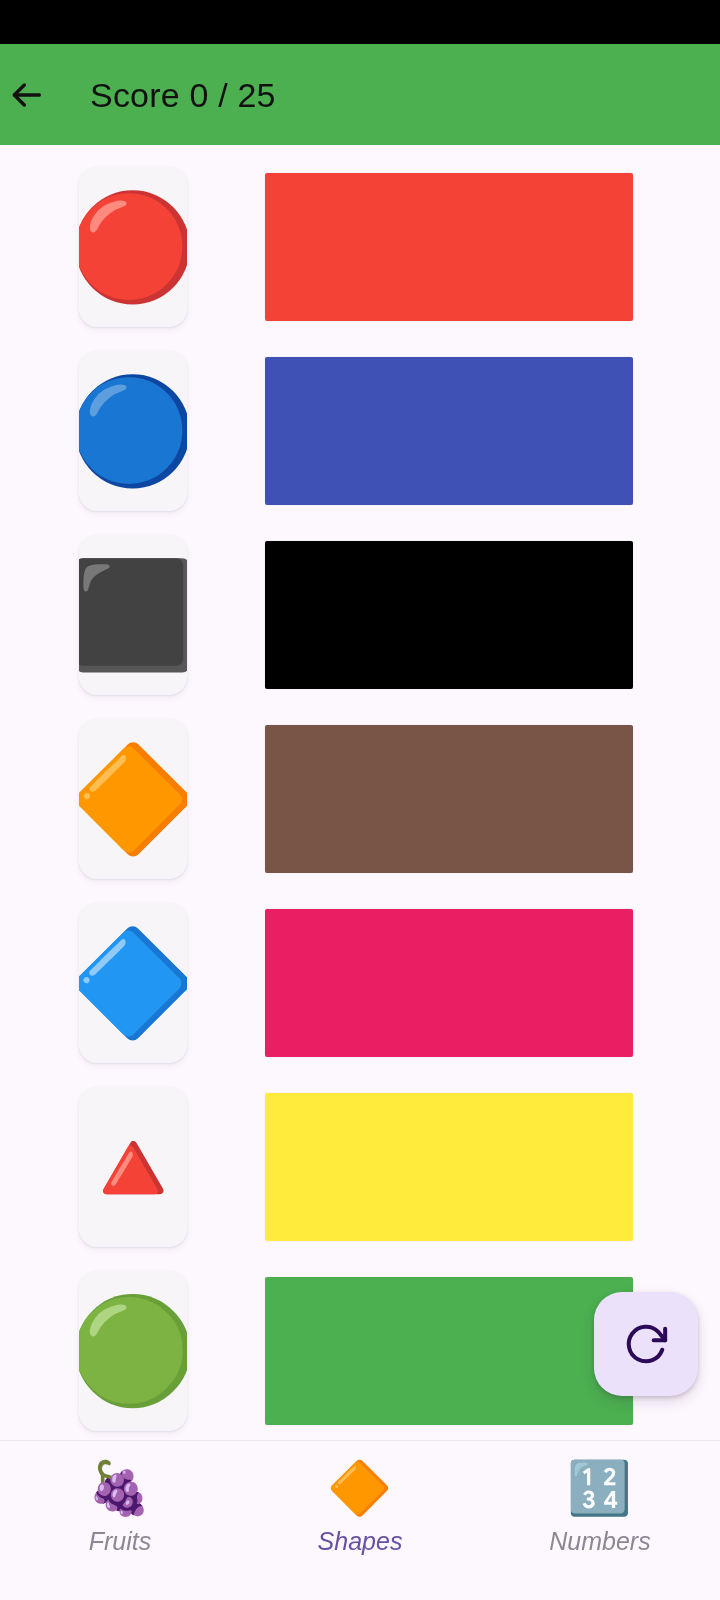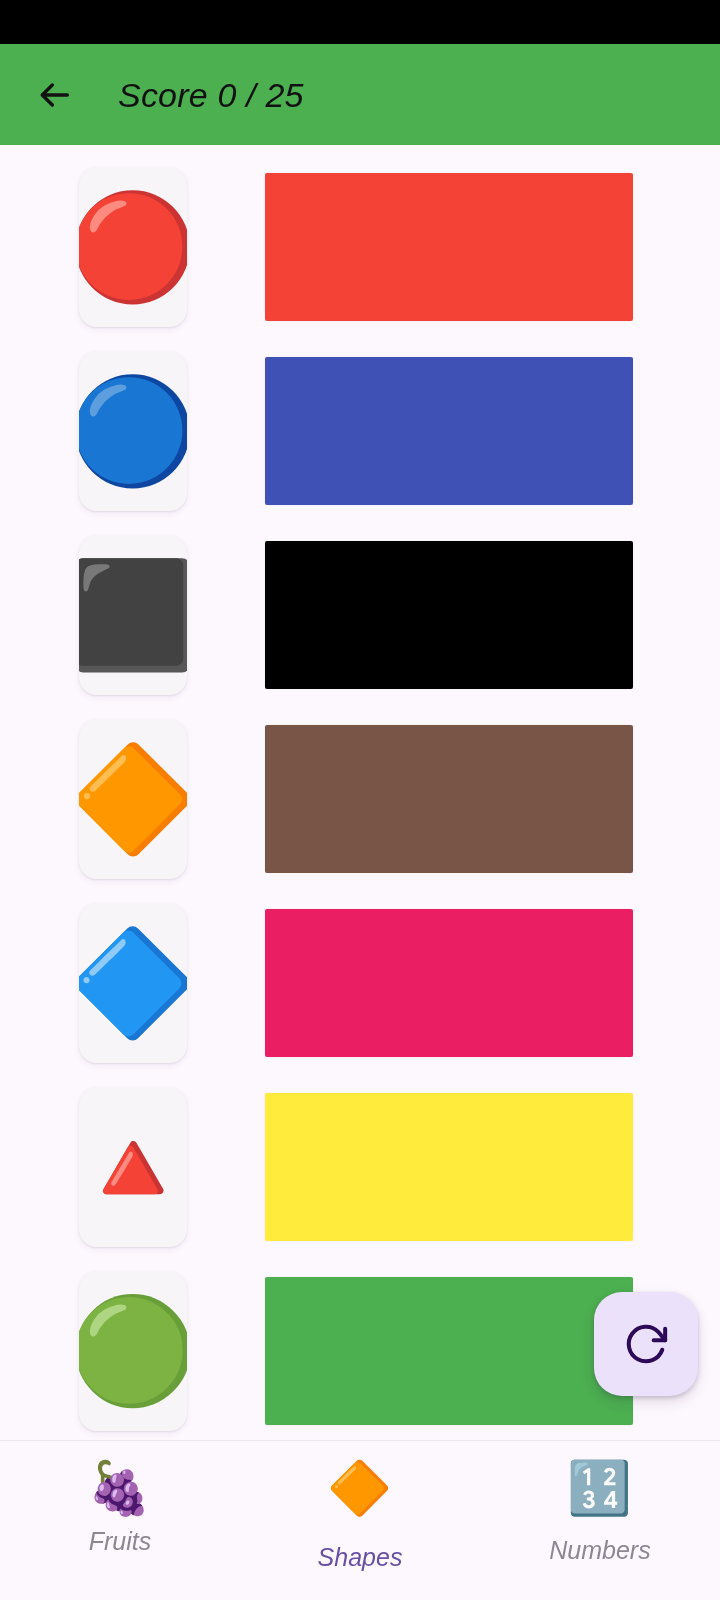--- a/index.html
+++ b/index.html
@@ -33,23 +33,21 @@
     flex: 0 0 44px;
   }
 
   
   .app-bar {
     flex: 0 0 101px;
     height: 101px;
     background: #4CAF50;
     display: flex;
     align-items: center;
-    padding-left: 28px;
     gap: 38px;
-    font-style: italic;
   }
 
   .back-btn {
     width: 52px;
     height: 52px;
     display: flex;
     align-items: center;
     justify-content: center;
     cursor: pointer;
     background: transparent;
@@ -178,21 +176,20 @@
 
   .nav-label {
     font-size: 25px;
     line-height: 1;
     color: #8d8794;
     font-style: italic;
   }
 
   .nav-item.active .nav-label {
     color: #6750a4;
-    margin-top: 16px;
   }
 </style>
 </head>
 <body>
 
 <div class="phone">
 
   <div class="status-bar" style="background: rgb(0, 0, 0);"></div>
 
   <div class="app-bar" style="background: rgb(76, 175, 80);">
@@ -287,17 +284,17 @@
     <button class="nav-item" id="nav0">
       <span class="nav-icon">🍇</span>
       <span class="nav-label" style="color: rgb(141, 135, 148);">Fruits</span>
     </button>
     <button class="nav-item active" id="nav1">
       <span class="nav-icon">🔶</span>
       <span class="nav-label" style="color: rgb(103, 80, 164);">Shapes</span>
     </button>
     <button class="nav-item" id="nav2">
       <span class="nav-icon">🔢</span>
-      <span class="nav-label" style="color: rgb(141, 135, 148); margin-top: 9px;">Numbers</span>
+      <span class="nav-label" style="color: rgb(141, 135, 148);">Numbers</span>
     </button>
   </div>
 
 </div>
 
 </body></html>

